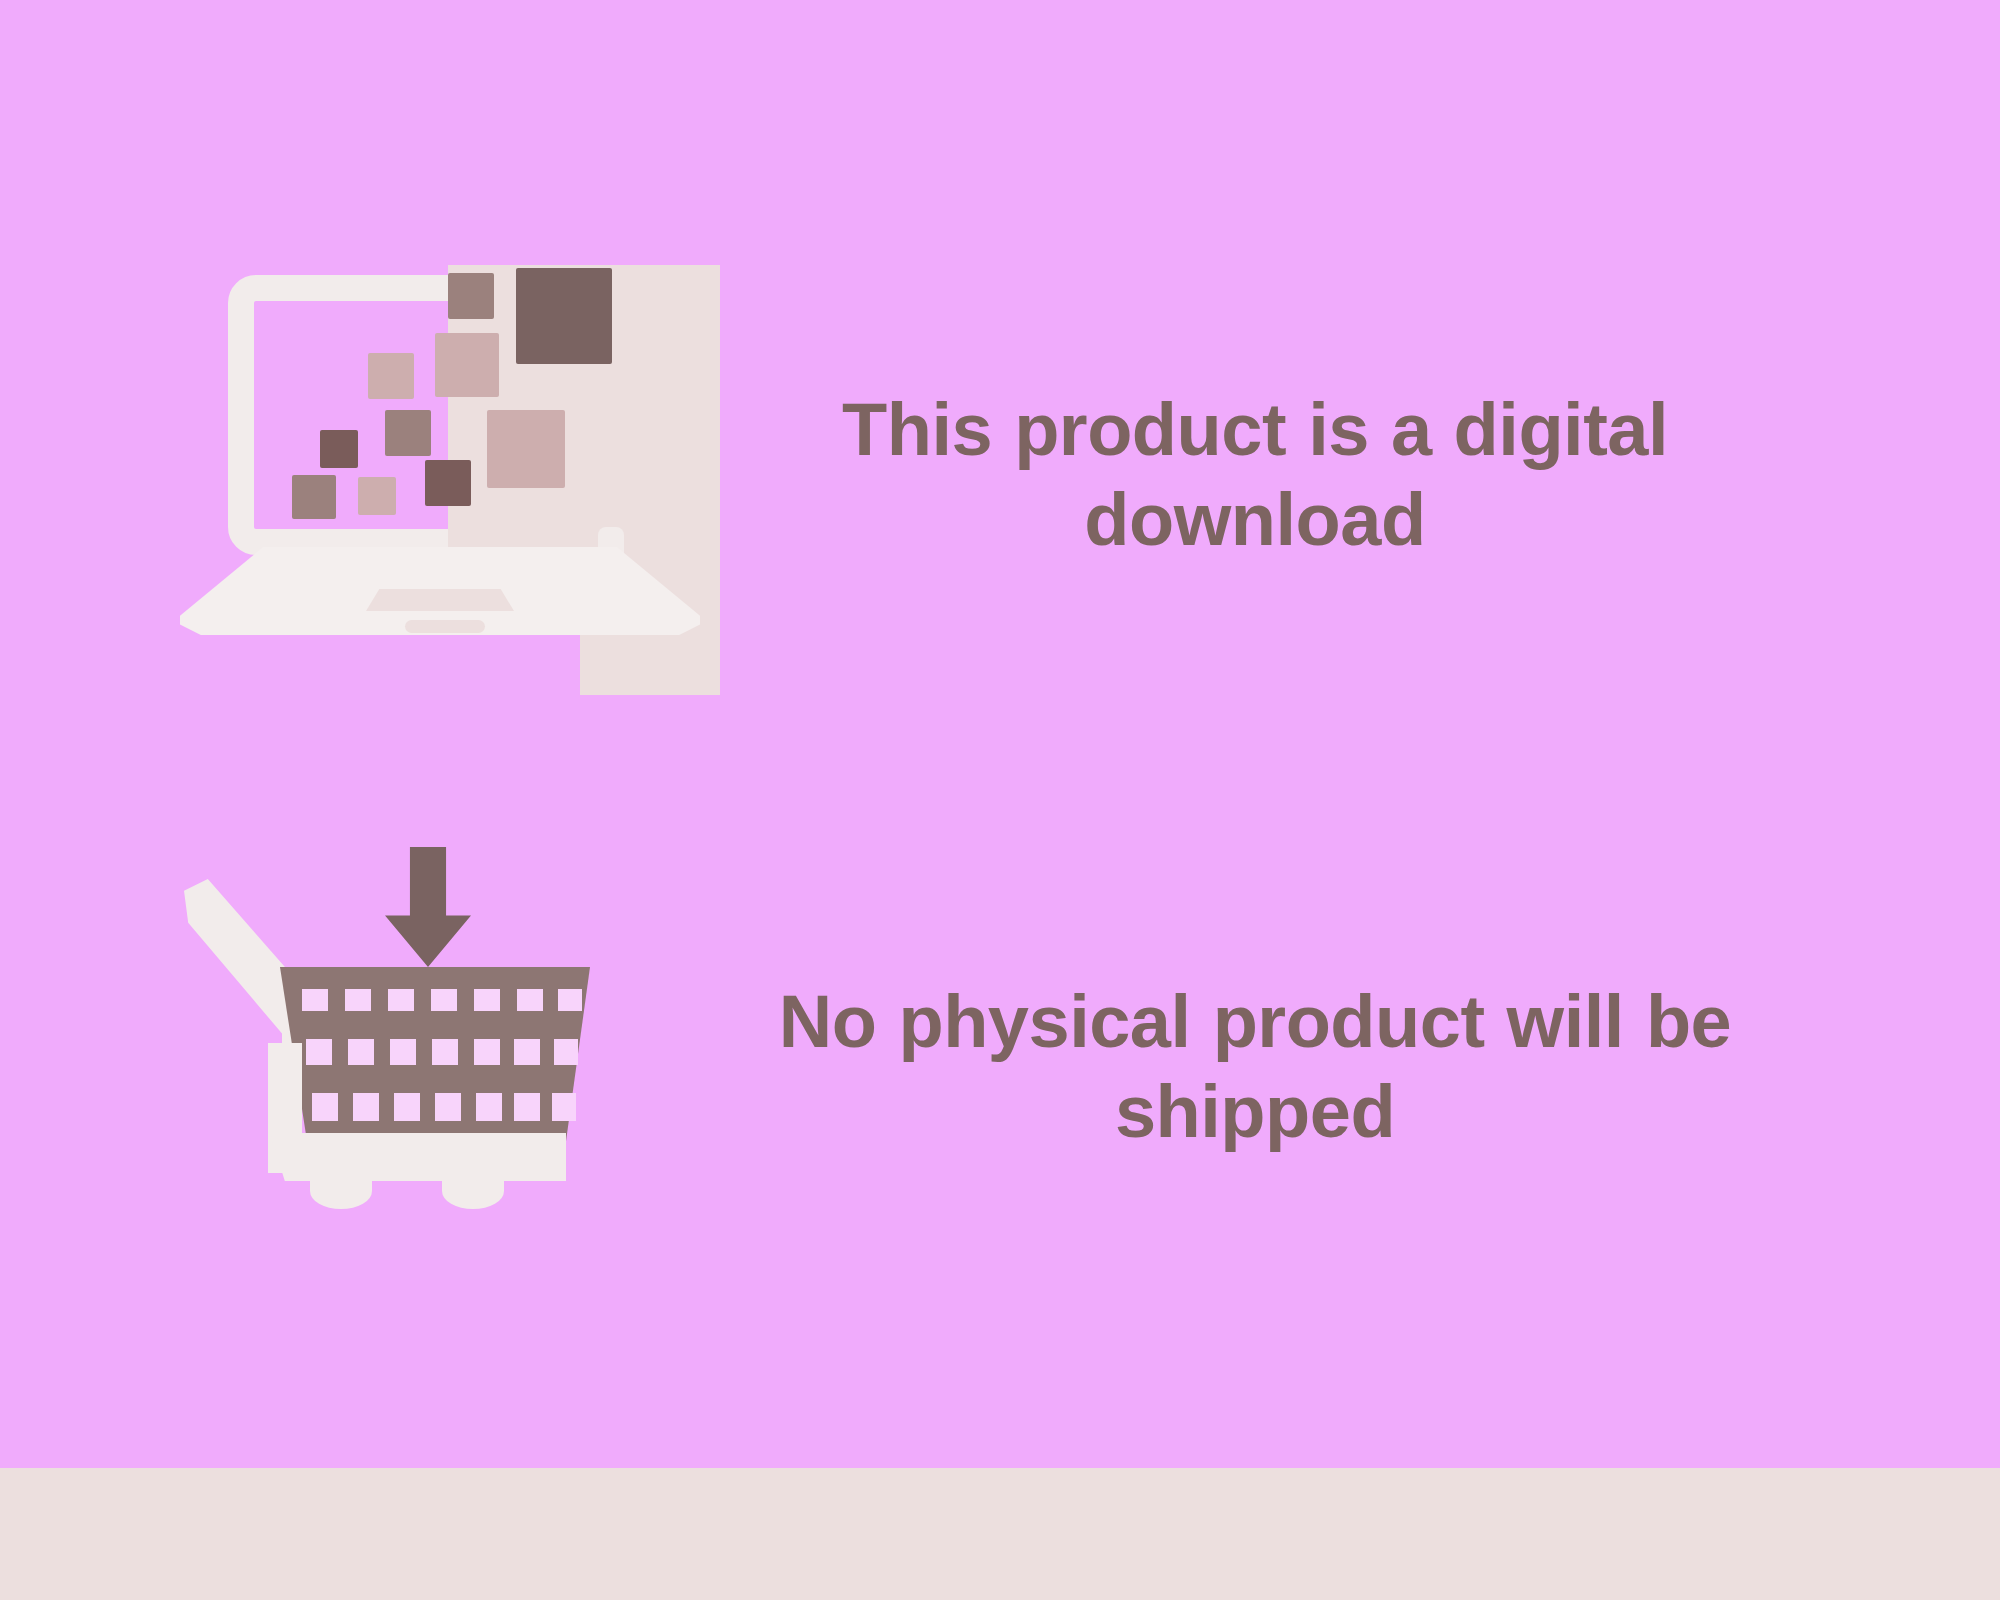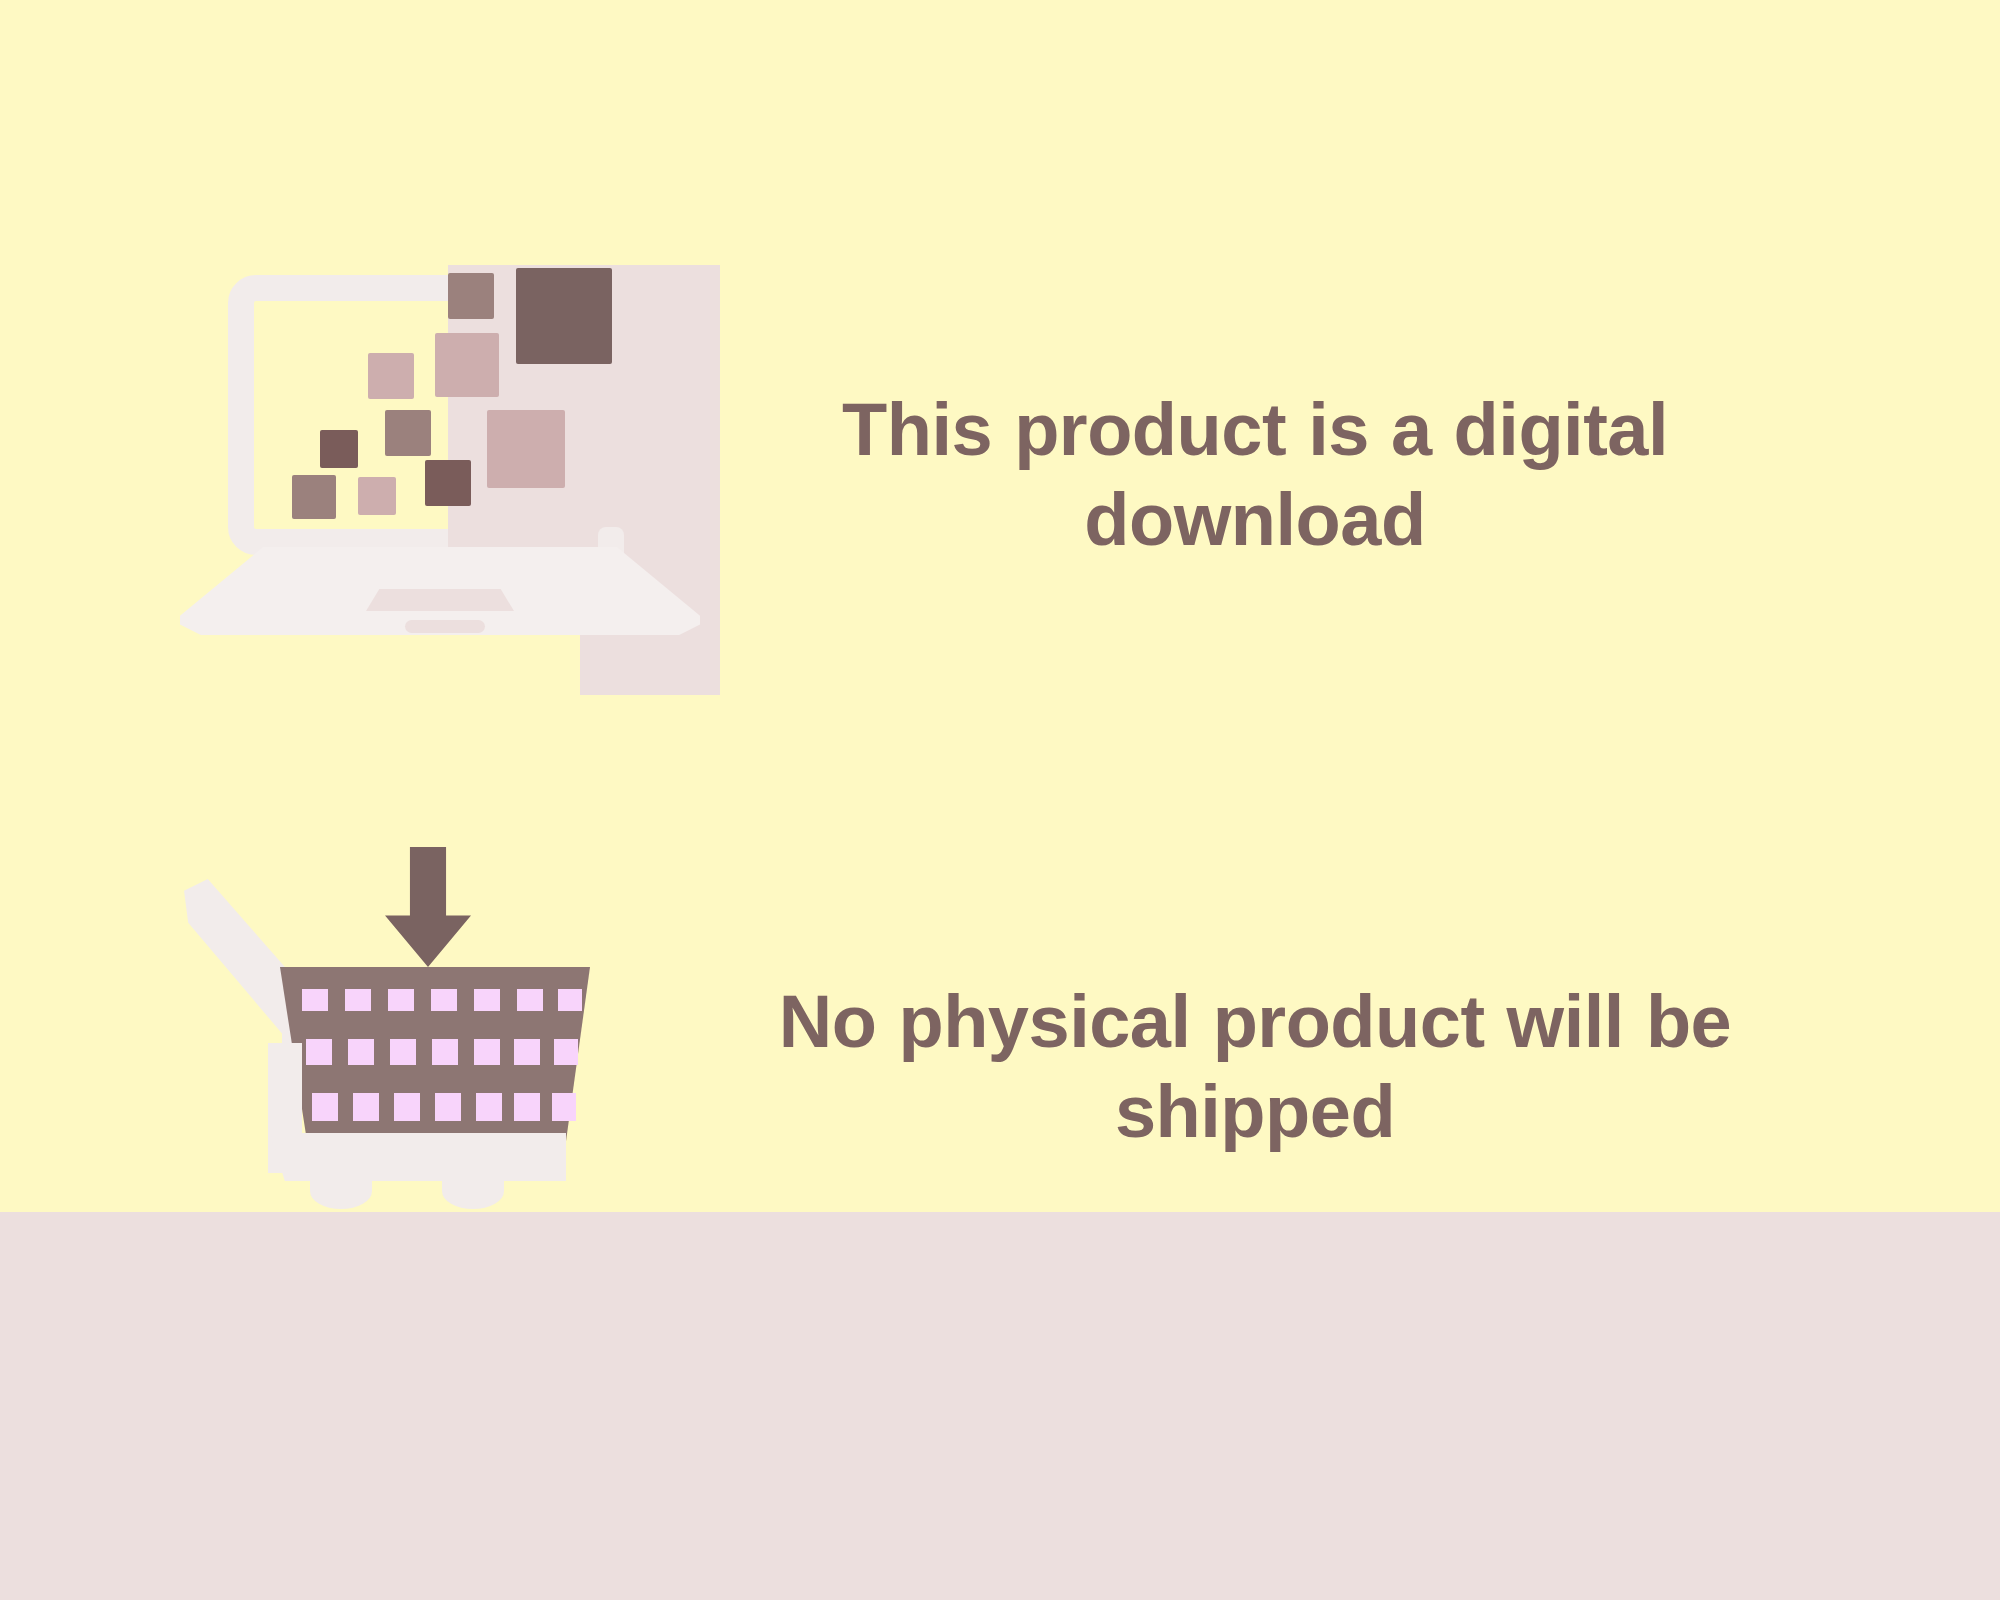--- a/index.html
+++ b/index.html
@@ -10,22 +10,22 @@
   body {
     width: 2000px;
     height: 1600px;
     background: #ecdfde;
     font-family: "Liberation Sans", sans-serif;
     overflow: hidden;
   }
   .canvas {
     position: relative;
     width: 2000px;
-    height: 1212px;
-    background: #fef9c3;
+    height: 1468px;
+    background: #f0abfc;
   }
 
   
   .info-row {
     position: absolute;
     display: flex;
     align-items: center;
     width: 2000px;
   }
   .icon-cell {

